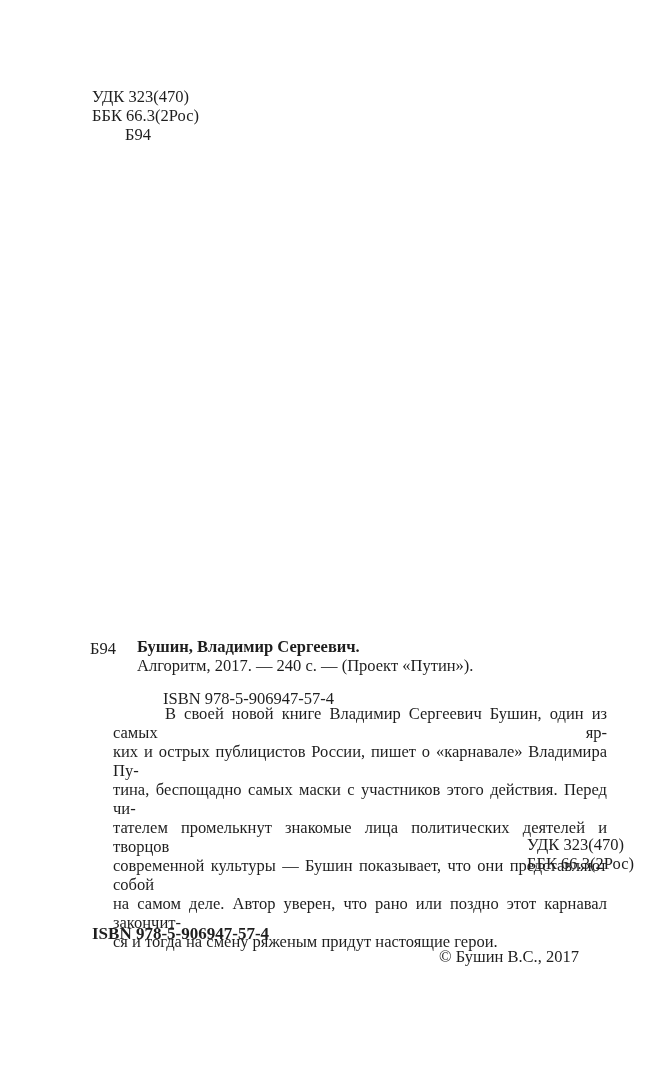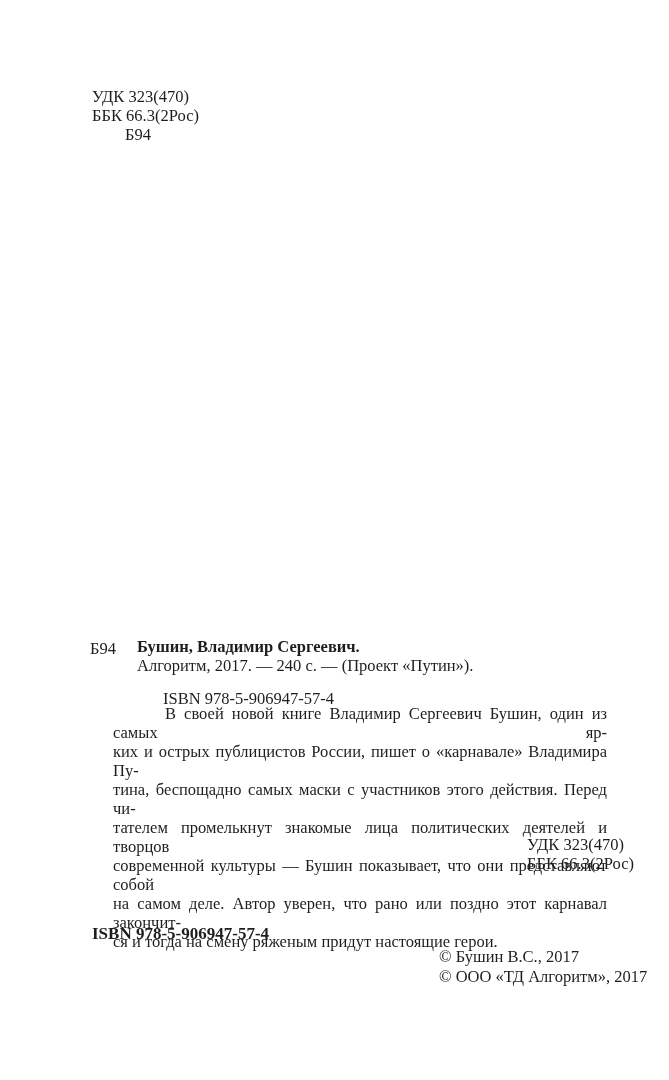--- a/index.html
+++ b/index.html
@@ -91,16 +91,15 @@
 
   <div class="abs class-repeat">
     <div>УДК 323(470)</div>
     <div>ББК 66.3(2Рос)</div>
   </div>
 
   <div class="abs footer-isbn">ISBN 978-5-906947-57-4</div>
 
   <div class="abs copyright">
     <div>© Бушин В.С., 2017</div>
-    <div>© ООО «ТД Алгоритм», 2017</div>
   </div>
 
 </div>
 
 </body></html>

